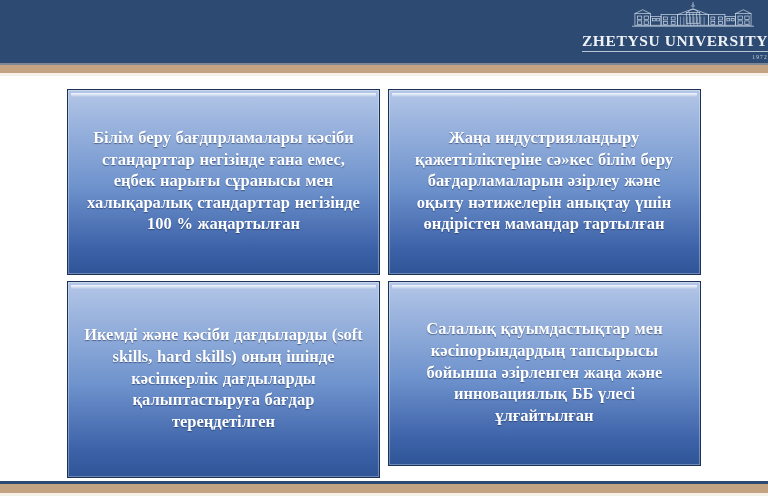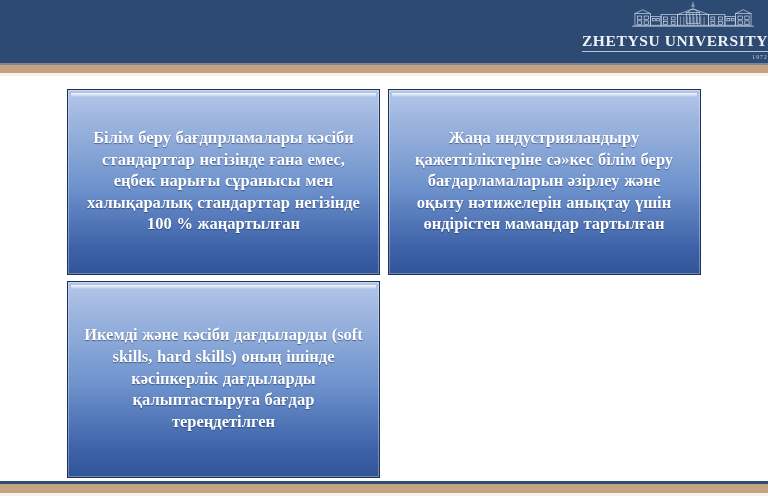--- a/index.html
+++ b/index.html
@@ -248,20 +248,23 @@
     </div>
 
     <div class="card card-tr">
       <div class="card-text">Жаңа индустрияландыру қажеттіліктеріне сә»кес білім беру бағдарламаларын әзірлеу және оқыту нәтижелерін анықтау үшін өндірістен мамандар тартылған</div>
     </div>
 
     <div class="card card-bl">
       <div class="card-text">Икемді және кәсіби дағдыларды (soft skills, hard skills) оның ішінде кәсіпкерлік дағдыларды қалыптастыруға бағдар тереңдетілген</div>
     </div>
 
+    <div class="card card-br">
+      <div class="card-text">Салалық қауымдастықтар мен кәсіпорындардың тапсырысы бойынша әзірленген жаңа және инновациялық ББ үлесі ұлғайтылған</div>
+    </div>
 
   </div>
 
   <div class="footer-rule"></div>
   <div class="footer-gold"></div>
   <div class="footer-cream"></div>
 
 </div>
 
 </body></html>

